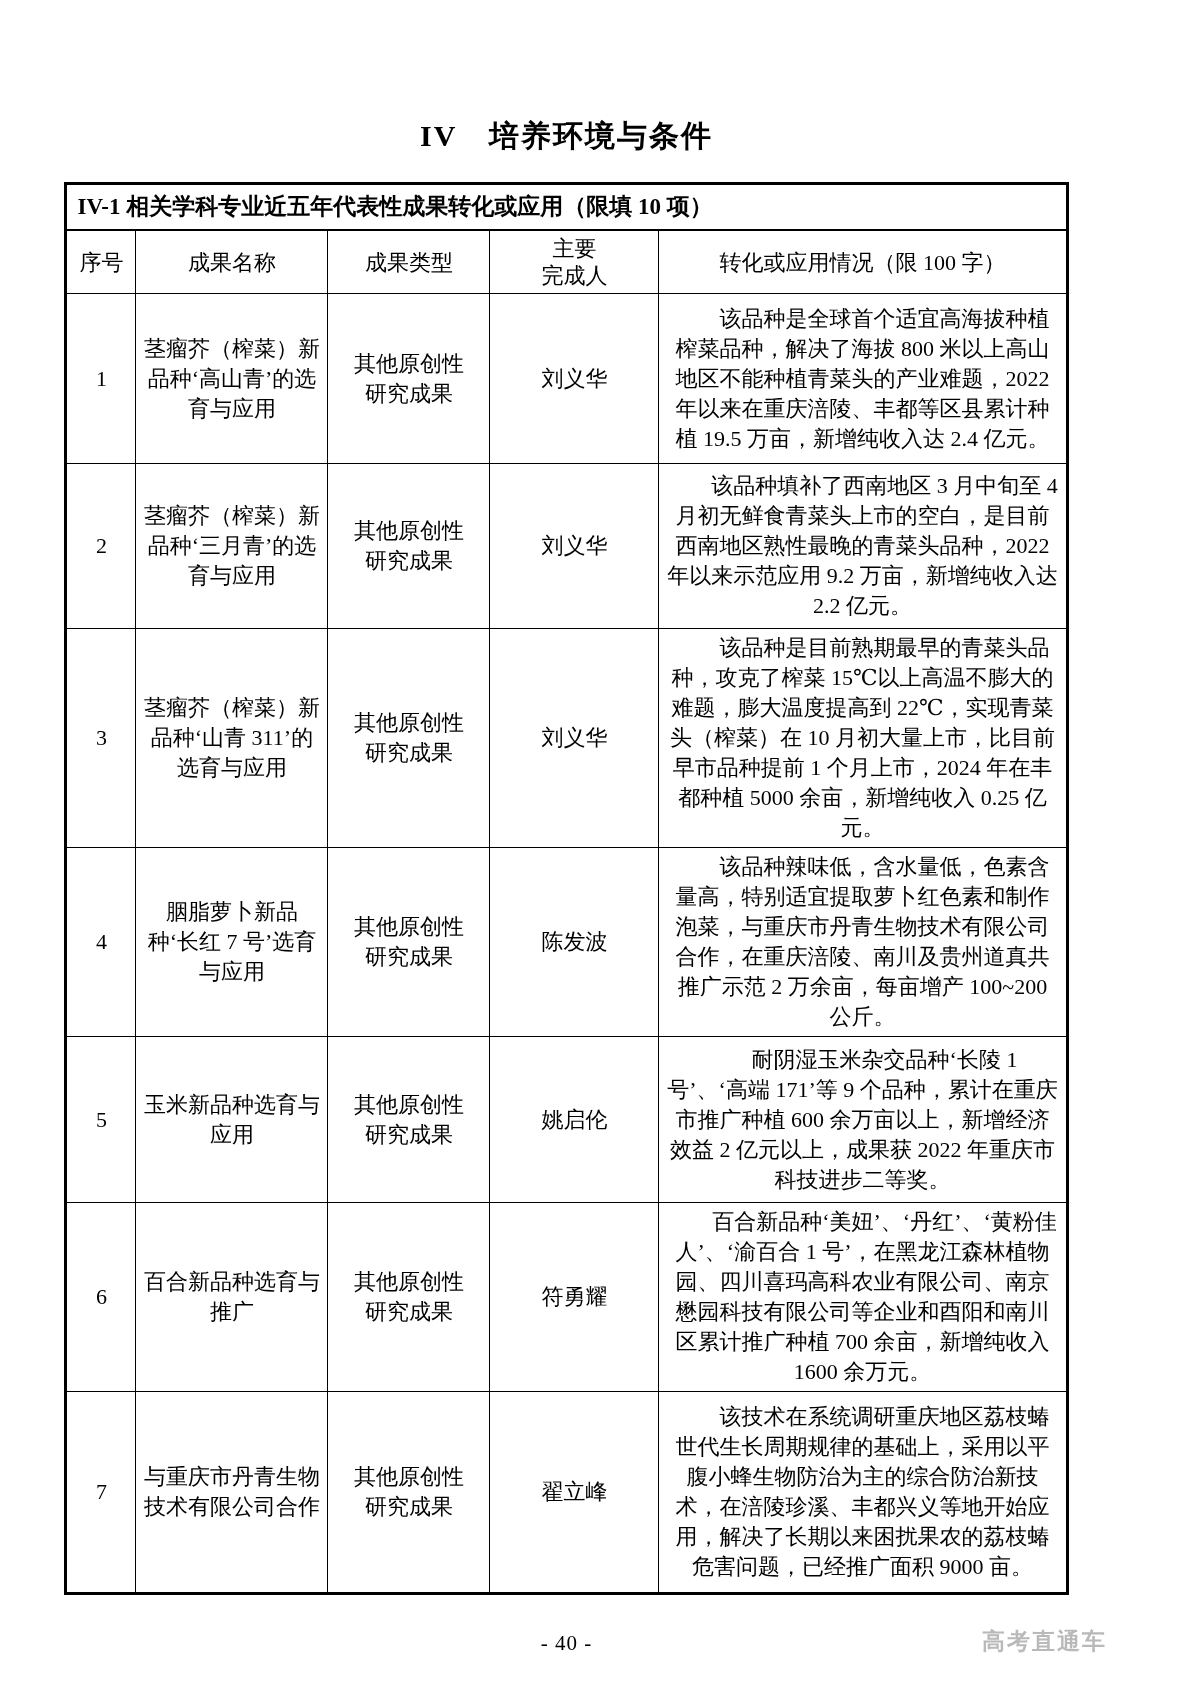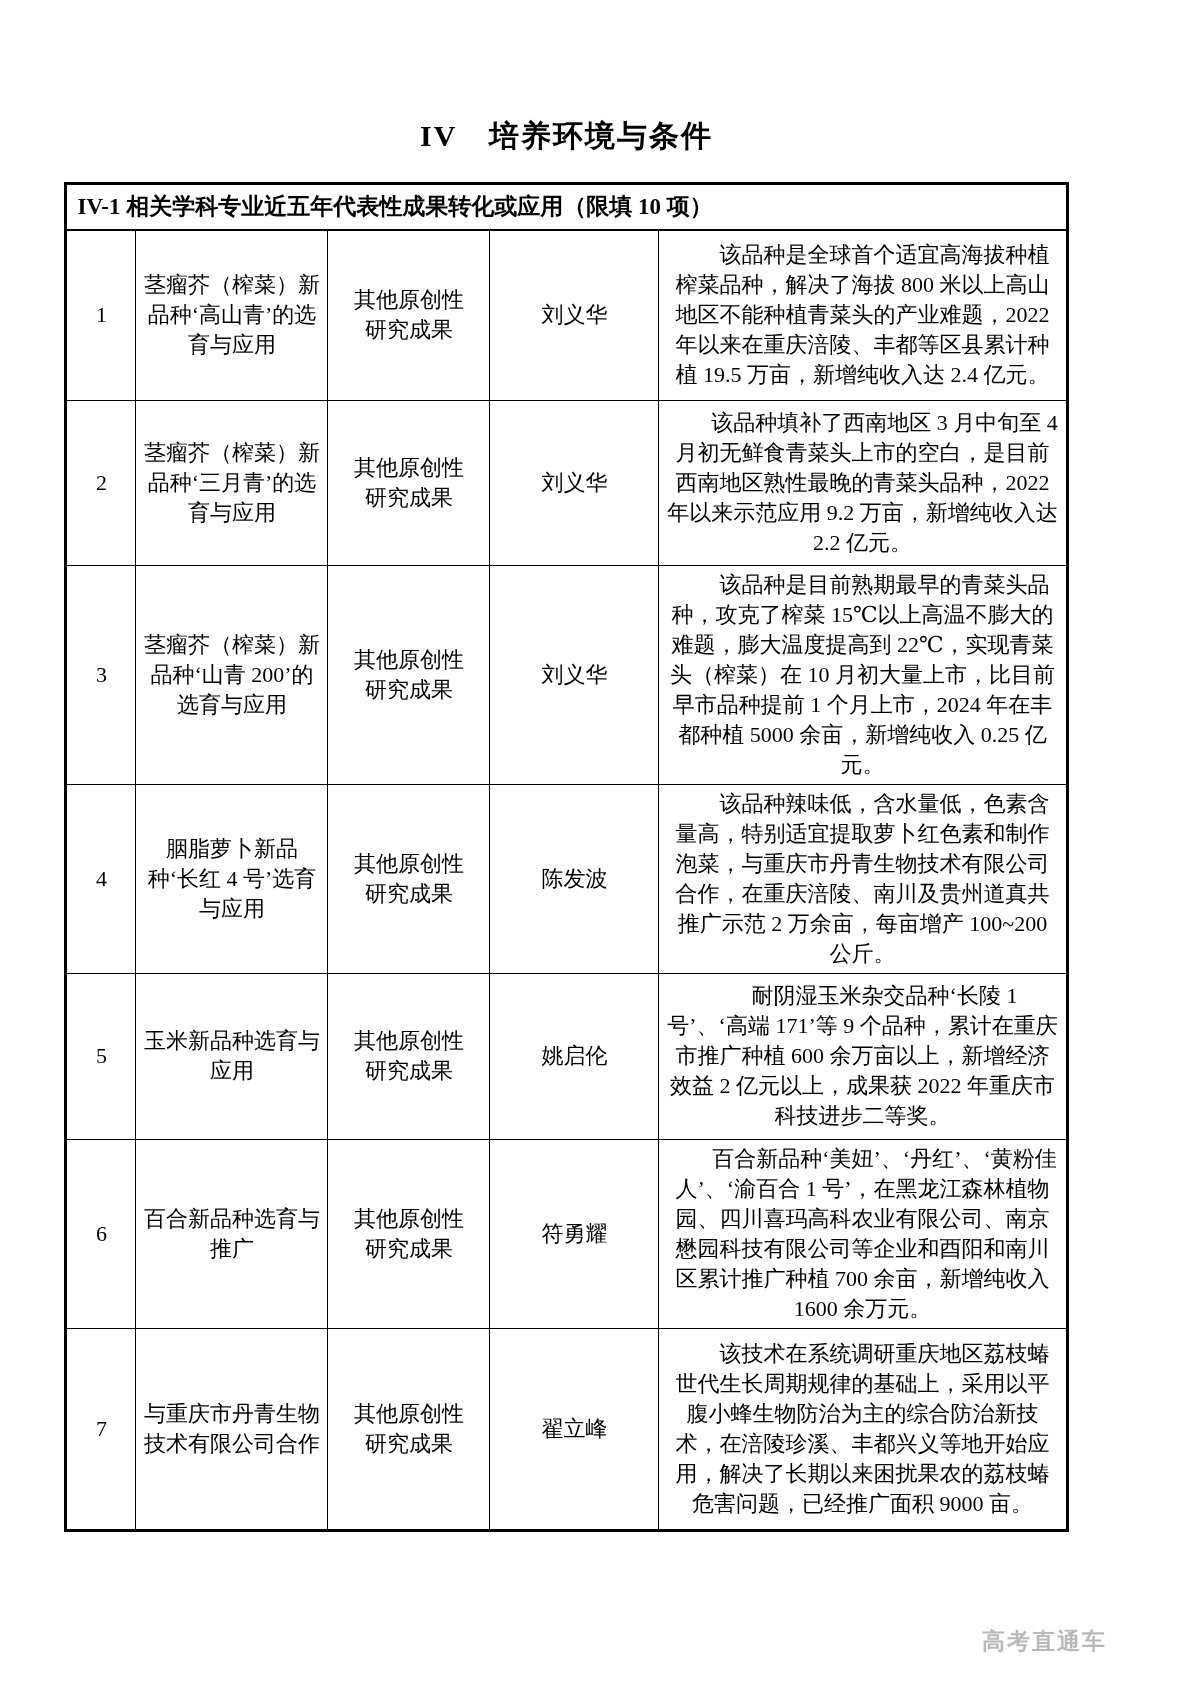--- a/index.html
+++ b/index.html
@@ -94,48 +94,56 @@
       <col style="width:70px">
       <col style="width:192px">
       <col style="width:162px">
       <col style="width:169px">
       <col style="width:408px">
     </colgroup>
     <tbody>
         <tr class="caption-row">
       <td colspan="5">IV-1 相关学科专业近五年代表性成果转化或应用（限填 10 项）</td>
     </tr>
+    <tr class="head-row">
+      <td>序号</td>
+      <td>成果名称</td>
+      <td>成果类型</td>
+      <td class="pre">主要
+完成人</td>
+      <td>转化或应用情况（限 100 字）</td>
+    </tr>
 
     <tr class="r0">
       <td>1</td>
       <td>茎瘤芥（榨菜）新品种‘高山青’的选育与应用</td>
       <td class="pre">其他原创性
 研究成果</td>
       <td>刘义华</td>
       <td class="desc">该品种是全球首个适宜高海拔种植榨菜品种，解决了海拔 800 米以上高山地区不能种植青菜头的产业难题，2022 年以来在重庆涪陵、丰都等区县累计种植 19.5 万亩，新增纯收入达 2.4 亿元。</td>
     </tr>
     <tr class="r1">
       <td>2</td>
       <td>茎瘤芥（榨菜）新品种‘三月青’的选育与应用</td>
       <td class="pre">其他原创性
 研究成果</td>
       <td>刘义华</td>
       <td class="desc">该品种填补了西南地区 3 月中旬至 4 月初无鲜食青菜头上市的空白，是目前西南地区熟性最晚的青菜头品种，2022 年以来示范应用 9.2 万亩，新增纯收入达 2.2 亿元。</td>
     </tr>
     <tr class="r2">
       <td>3</td>
-      <td>茎瘤芥（榨菜）新品种‘山青 200’的选育与应用</td>
+      <td>茎瘤芥（榨菜）新品种‘山青 311’的选育与应用</td>
       <td class="pre">其他原创性
 研究成果</td>
       <td>刘义华</td>
       <td class="desc">该品种是目前熟期最早的青菜头品种，攻克了榨菜 15℃以上高温不膨大的难题，膨大温度提高到 22℃，实现青菜头（榨菜）在 10 月初大量上市，比目前早市品种提前 1 个月上市，2024 年在丰都种植 5000 余亩，新增纯收入 0.25 亿元。</td>
     </tr>
     <tr class="r3">
       <td>4</td>
-      <td>胭脂萝卜新品种‘长红 4 号’选育与应用</td>
+      <td>胭脂萝卜新品种‘长红 7 号’选育与应用</td>
       <td class="pre">其他原创性
 研究成果</td>
       <td>陈发波</td>
       <td class="desc">该品种辣味低，含水量低，色素含量高，特别适宜提取萝卜红色素和制作泡菜，与重庆市丹青生物技术有限公司合作，在重庆涪陵、南川及贵州道真共推广示范 2 万余亩，每亩增产 100~200 公斤。</td>
     </tr>
     <tr class="r4">
       <td>5</td>
       <td>玉米新品种选育与应用</td>
       <td class="pre">其他原创性
 研究成果</td>
@@ -154,16 +162,17 @@
       <td>7</td>
       <td>与重庆市丹青生物技术有限公司合作</td>
       <td class="pre">其他原创性
 研究成果</td>
       <td>翟立峰</td>
       <td class="desc">该技术在系统调研重庆地区荔枝蝽世代生长周期规律的基础上，采用以平腹小蜂生物防治为主的综合防治新技术，在涪陵珍溪、丰都兴义等地开始应用，解决了长期以来困扰果农的荔枝蝽危害问题，已经推广面积 9000 亩。</td>
     </tr>
   </tbody>
     </table>
 
+  <div class="page-number">- 40 -</div>
 
   <div class="watermark">高考直通车</div>
 
 </div>
 
 </body></html>

